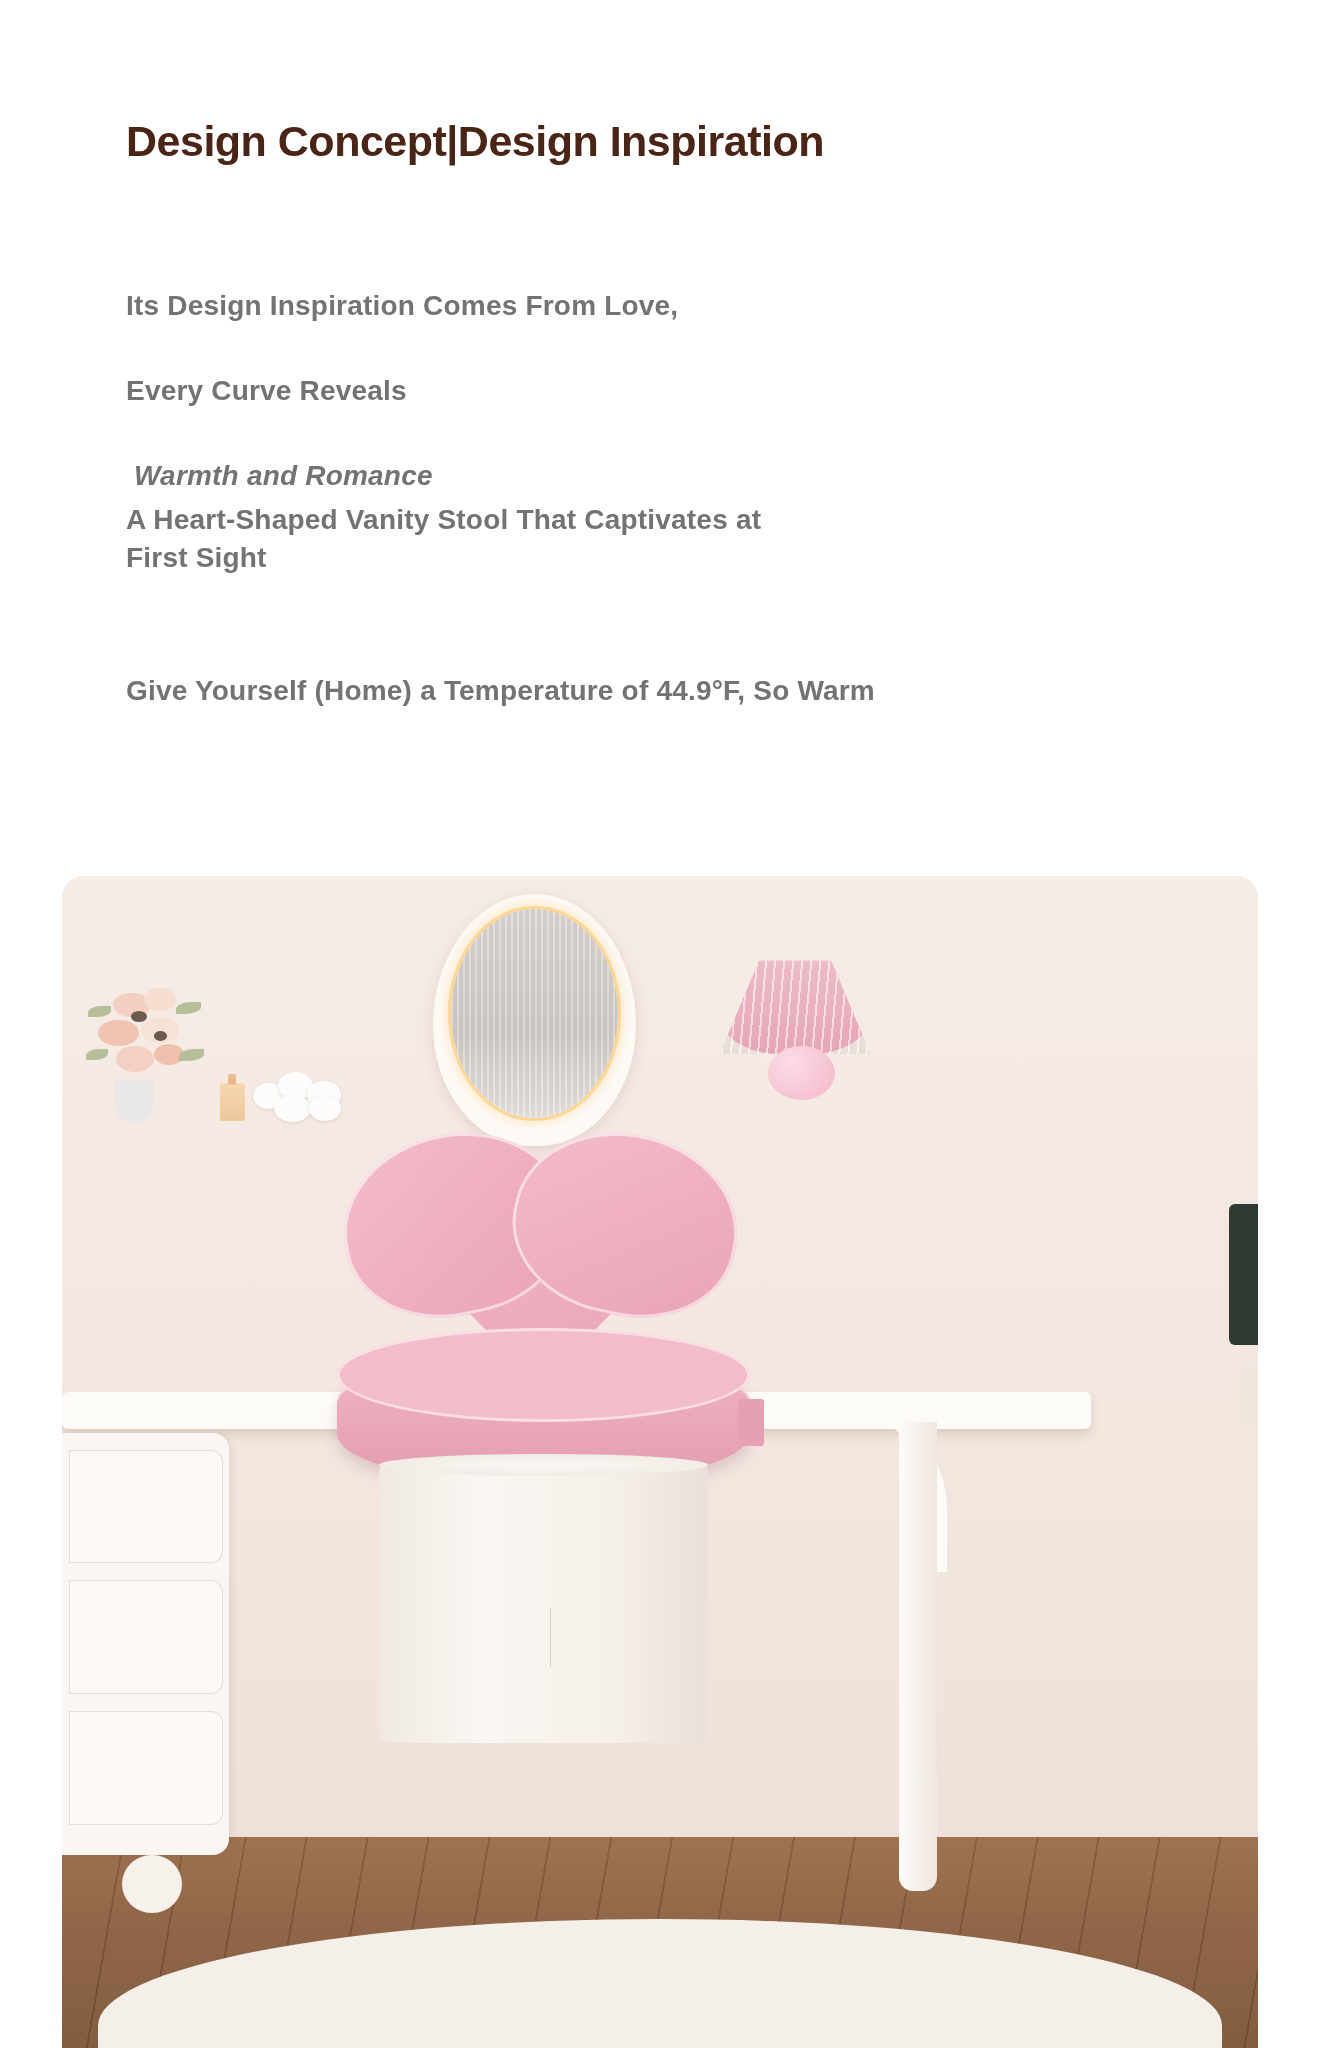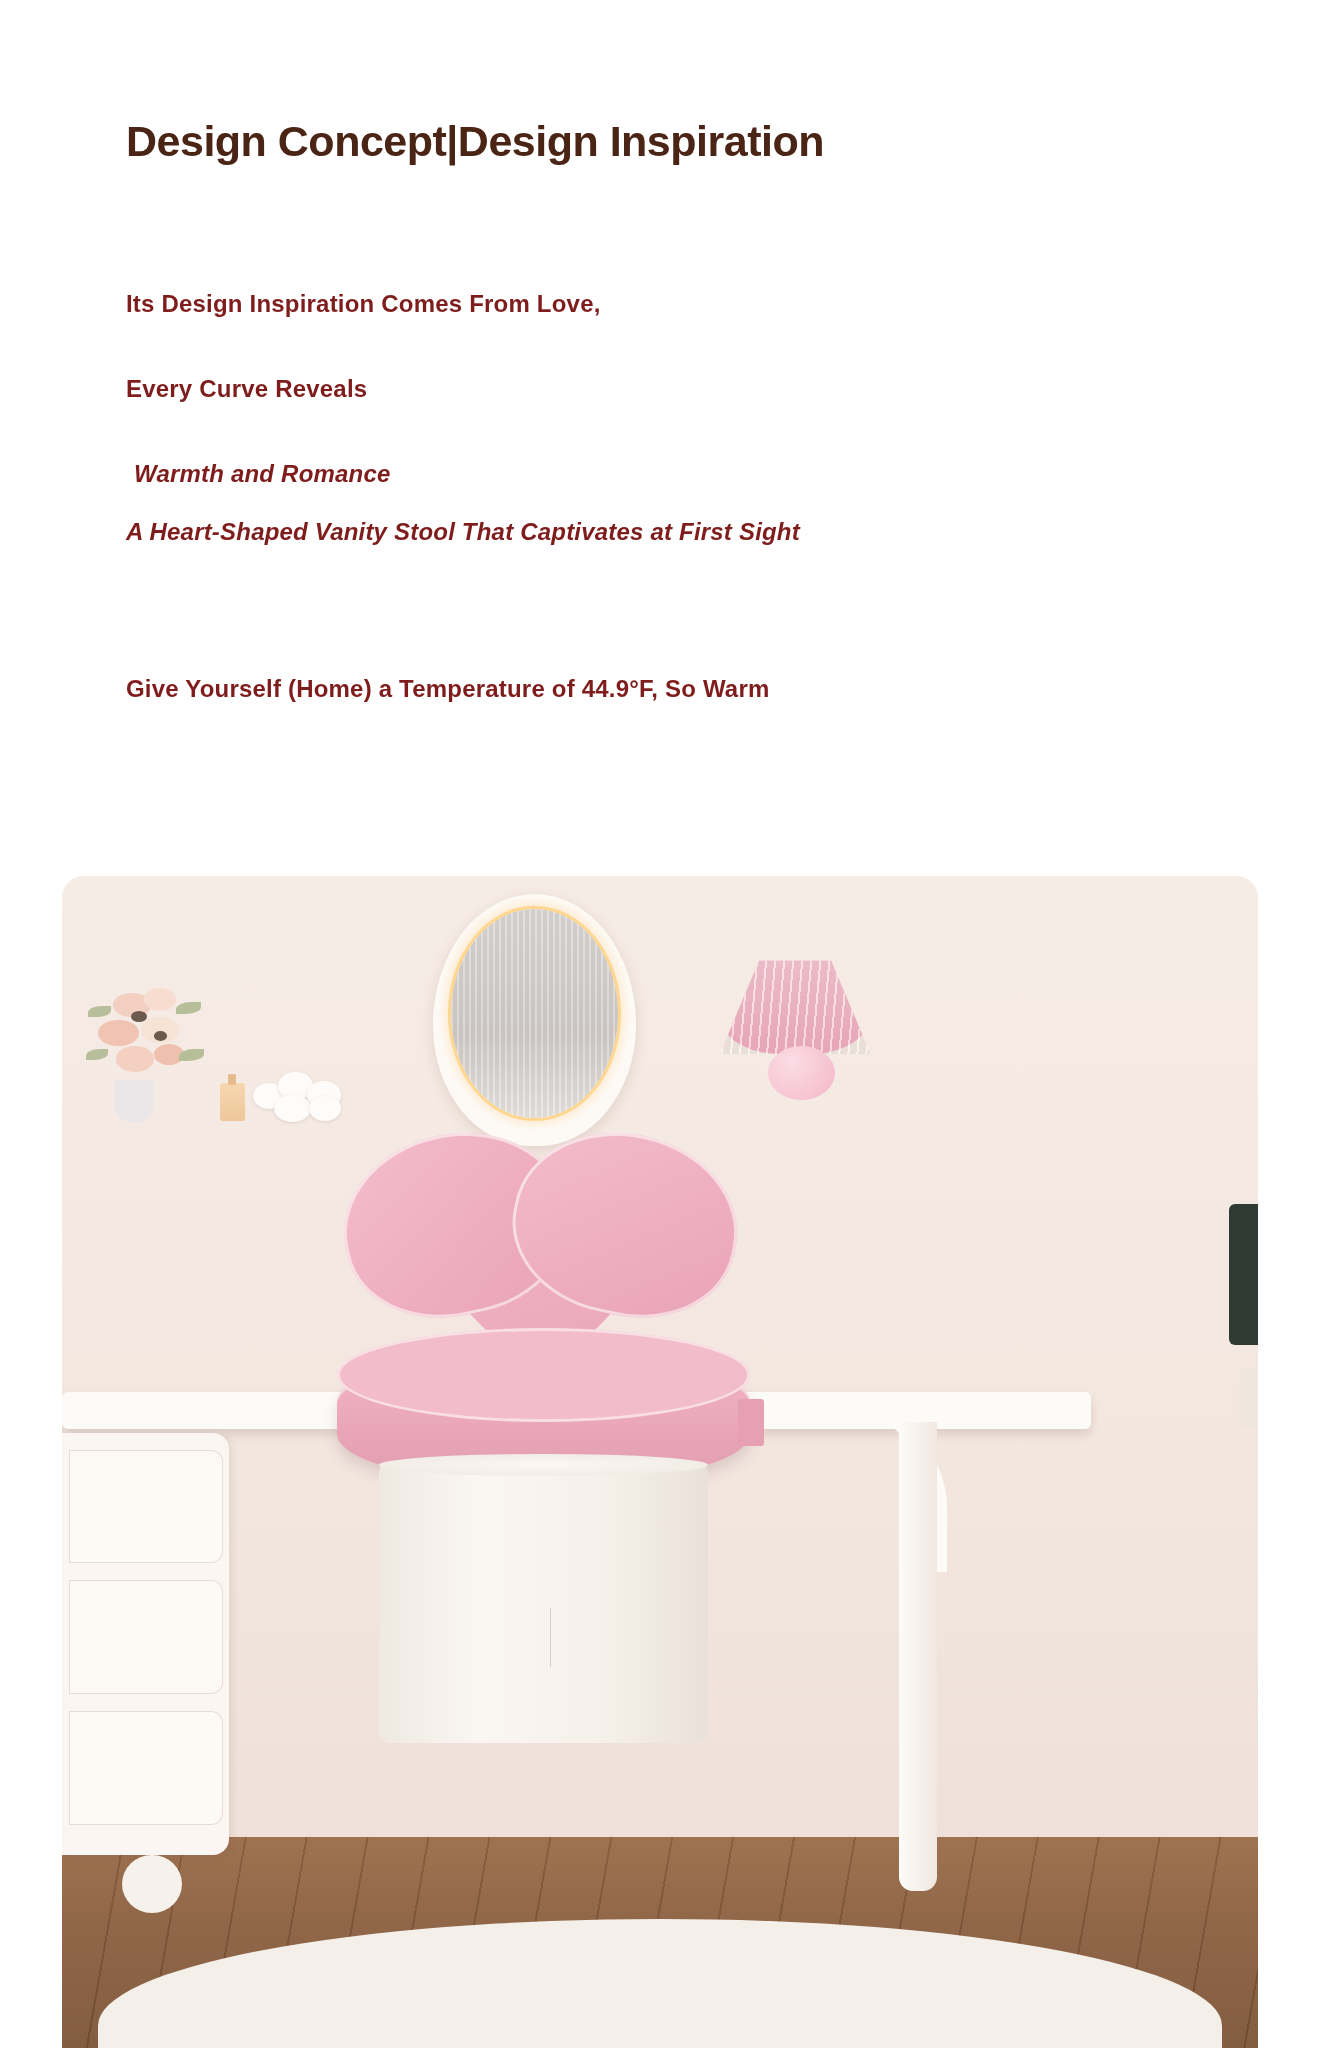--- a/index.html
+++ b/index.html
@@ -36,30 +36,30 @@
   }
 
   .copy-block {
     position: absolute;
     left: 126px;
     top: 280px;
     width: 1000px;
   }
 
   .line {
-    font-size: 24px;
+    font-size: 28px;
     font-weight: bold;
-    color: #7f1d1d;
+    color: #737373;
     letter-spacing: 0.2px;
   }
 
   .line1 { position: absolute; left: 0; top: 10px; }
   .line2 { position: absolute; left: 0; top: 95px; }
   .line3 { position: absolute; left: 8px; top: 180px; font-style: italic; }
-  .line4 { position: absolute; left: 0; top: 236px; line-height: 1.35; width: 700px; font-style: italic;}
+  .line4 { position: absolute; left: 0; top: 221px; line-height: 1.35; width: 700px;}
   .line5 { position: absolute; left: 0; top: 395px; }
 
   .hero-wrap {
     position: absolute;
     left: 62px;
     top: 876px;
     width: 1196px;
     height: 1172px;
     border-radius: 22px 22px 0 0;
     overflow: hidden;

